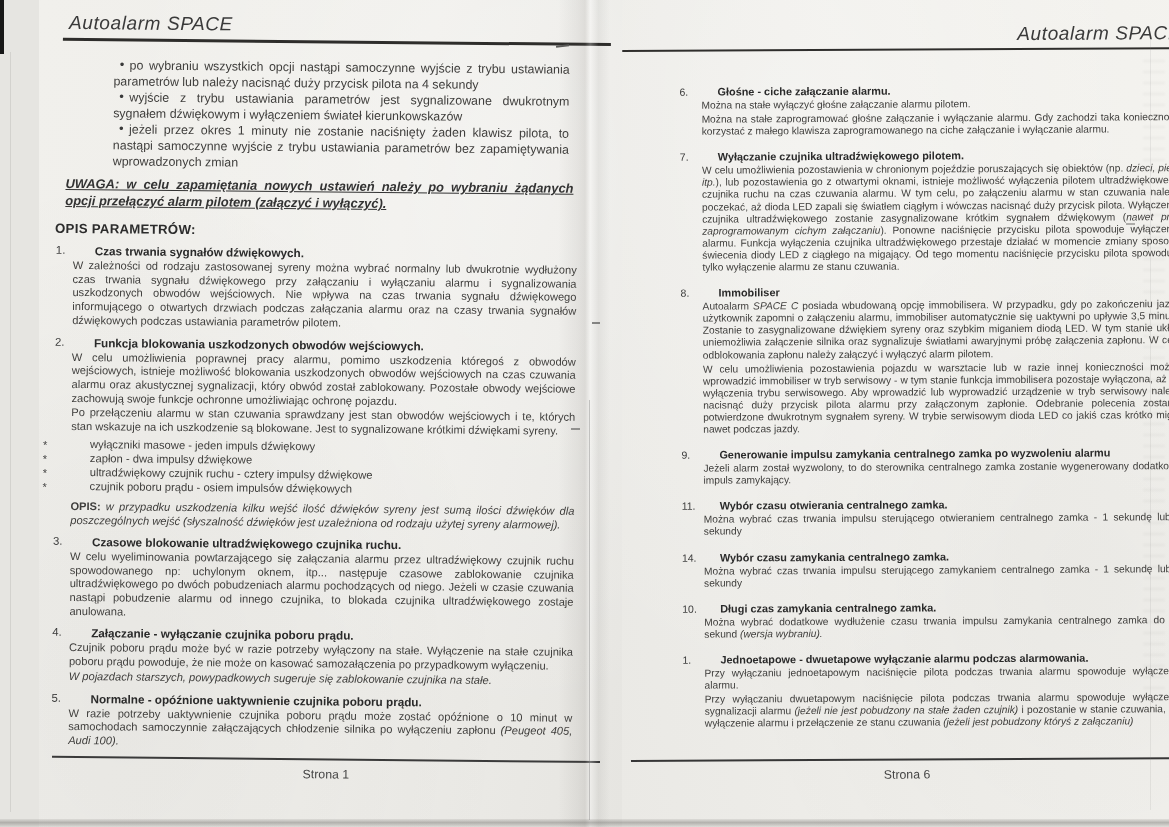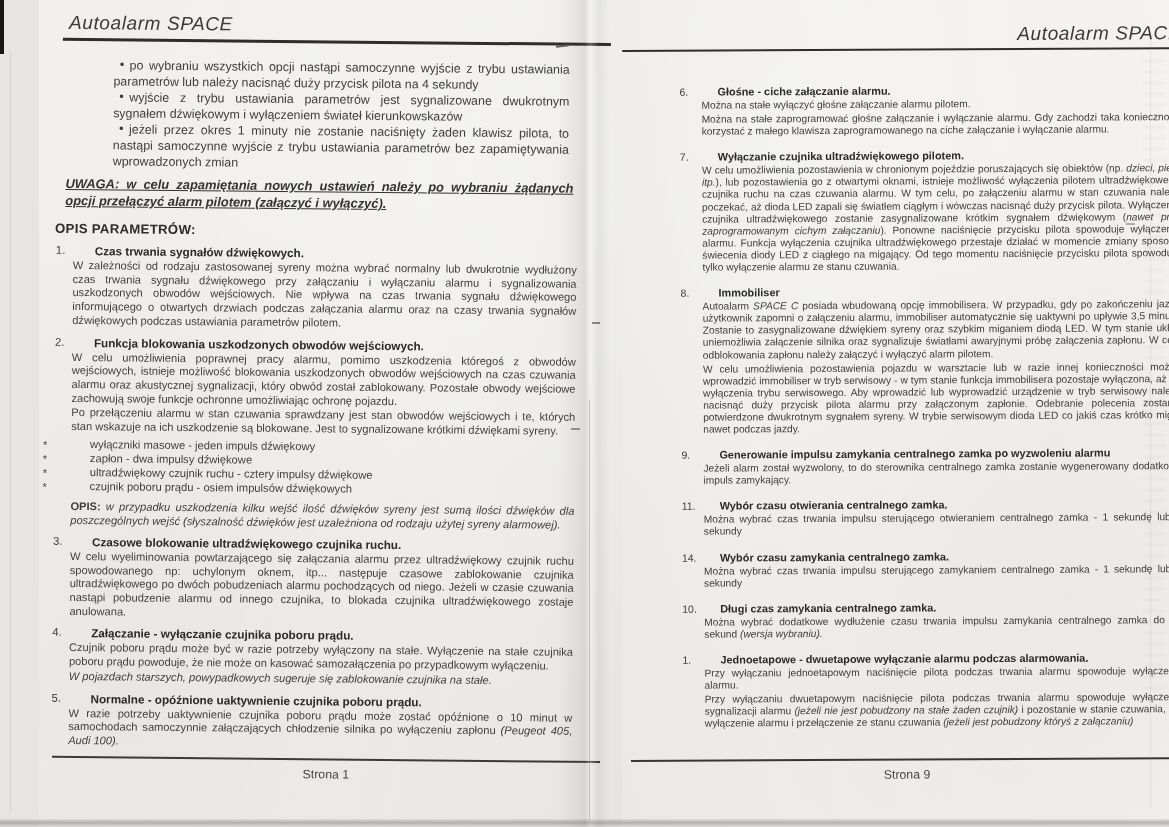--- a/index.html
+++ b/index.html
@@ -204,21 +204,21 @@
       <div class="item">
         <span class="num">1.</span>
         <div class="ititle">Jednoetapowe - dwuetapowe wyłączanie alarmu podczas alarmowania.</div>
         <p class="para"><span>Przy wyłączaniu jednoetapowym naciśnięcie pilota podczas trwania alarmu spowoduje wyłączenie alarmu.</span></p>
         <p class="para"><span>Przy wyłączaniu dwuetapowym naciśnięcie pilota podczas trwania alarmu spowoduje wyłączenie sygnalizacji alarmu </span><span class="it">(jeżeli nie jest pobudzony na stałe żaden czujnik)</span><span> i pozostanie w stanie czuwania, lub wyłączenie alarmu i przełączenie ze stanu czuwania </span><span class="it">(jeżeli jest pobudzony któryś z załączaniu)</span></p>
       </div>
 
     </div>
 
     <div class="footer footer-r">
-      <span>Strona 9</span>
+      <span>Strona 6</span>
     </div>
   </div>
 </div>
 
 <div class="fold"></div>
 <div class="fold-line"></div>
 <div class="corner-mark"></div>
 <div class="scan-bottom"></div>
 <div class="edge-line-l"></div>
 <div class="edge-line-r"></div>

